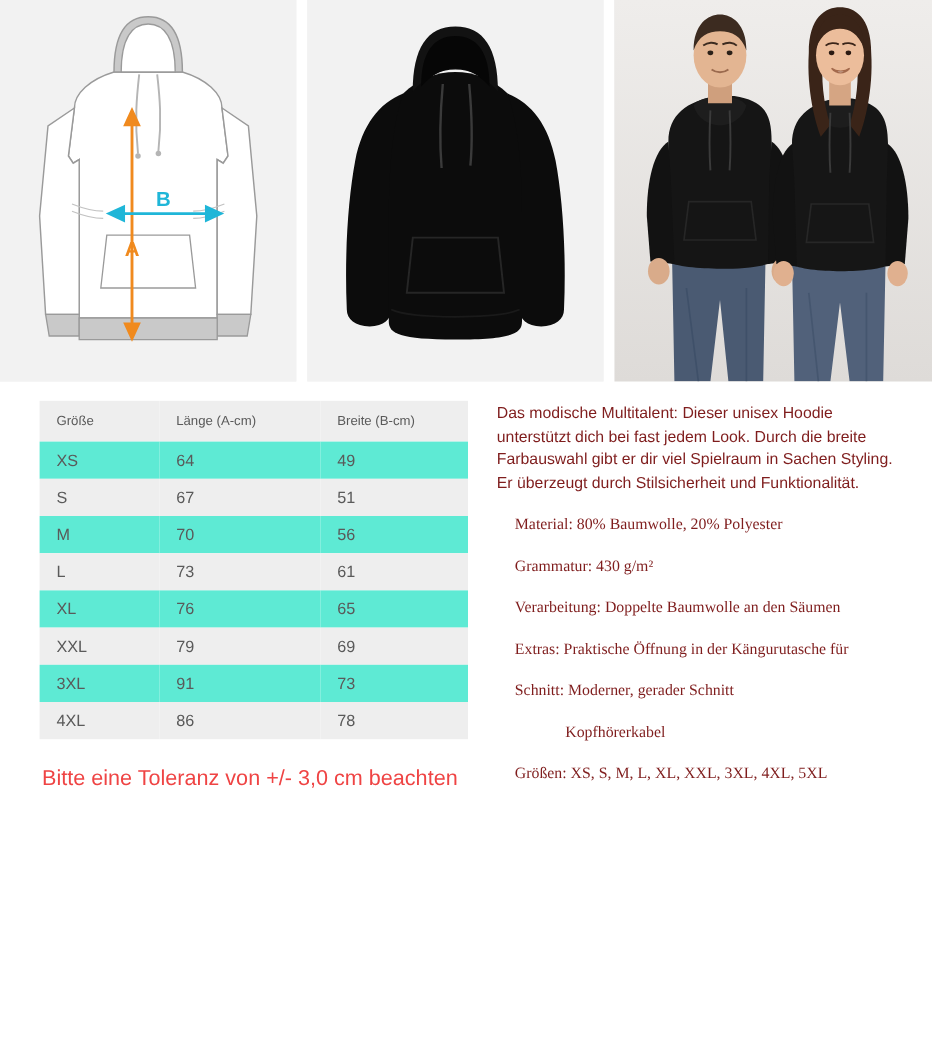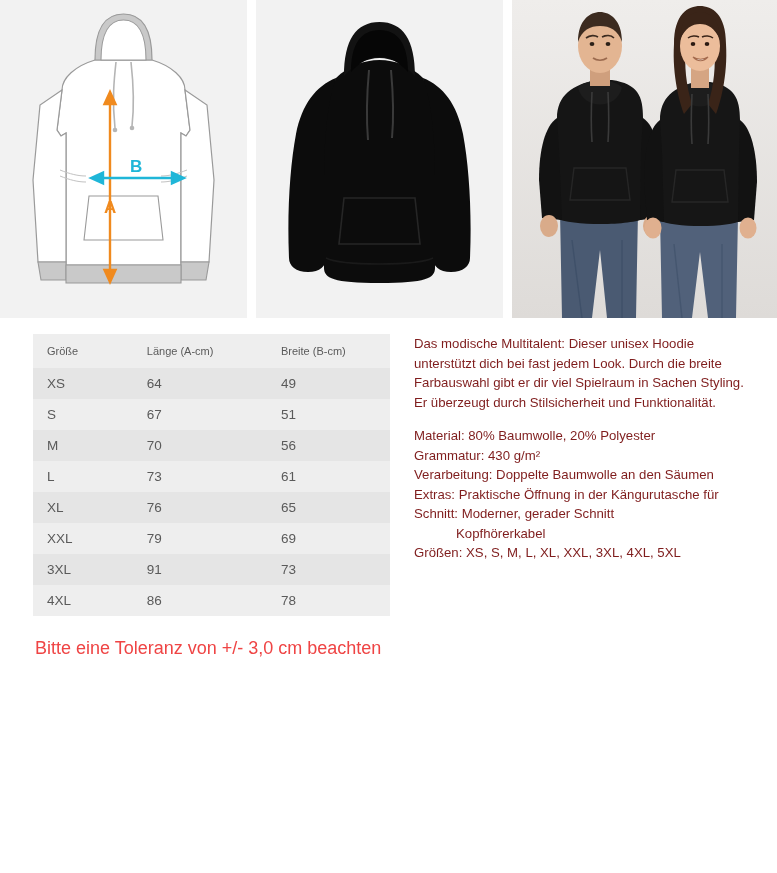--- a/index.html
+++ b/index.html
@@ -58,41 +58,41 @@
     background: #eeeeee;
     padding: 11px 0 11px 14px;
     font-size: 11px;
   }
   table.size-table td {
     padding: 8px 0 8px 14px;
     color: #5a5a5a;
     font-size: 13.5px;
   }
   table.size-table tr.odd td { background: #eeeeee; }
-  table.size-table tr.even td { background: #e5e5e5; }
+  table.size-table tr.even td { background: #5eead4; }
   .col-size { width: 96px; }
   .col-len  { width: 137px; }
   .col-wid  { width: 124px; margin-top: 25px; }
 
   .tolerance {
     margin-top: 22px;
     font-size: 18px;
     color: #ef4444;
     padding-left: 2px;
   }
 
   .desc {
     margin-left: 24px;
     width: 340px;
     font-size: 13.2px;
     line-height: 1.48;
     color: #7f1d1d;
   }
   .desc p { margin: 0 0 14px 0; }
-  .desc .spec-line { margin: 0; }
+  .desc .spec-line { margin: 15px; font-family: Liberation Serif, serif; }
   .desc .indent { padding-left: 42px; }
 
   .orange { fill: #f08a1e; }
   .blue { fill: #1fb6d8; }
 </style>
 </head>
 <body>
 
 <div class="image-row">
 

